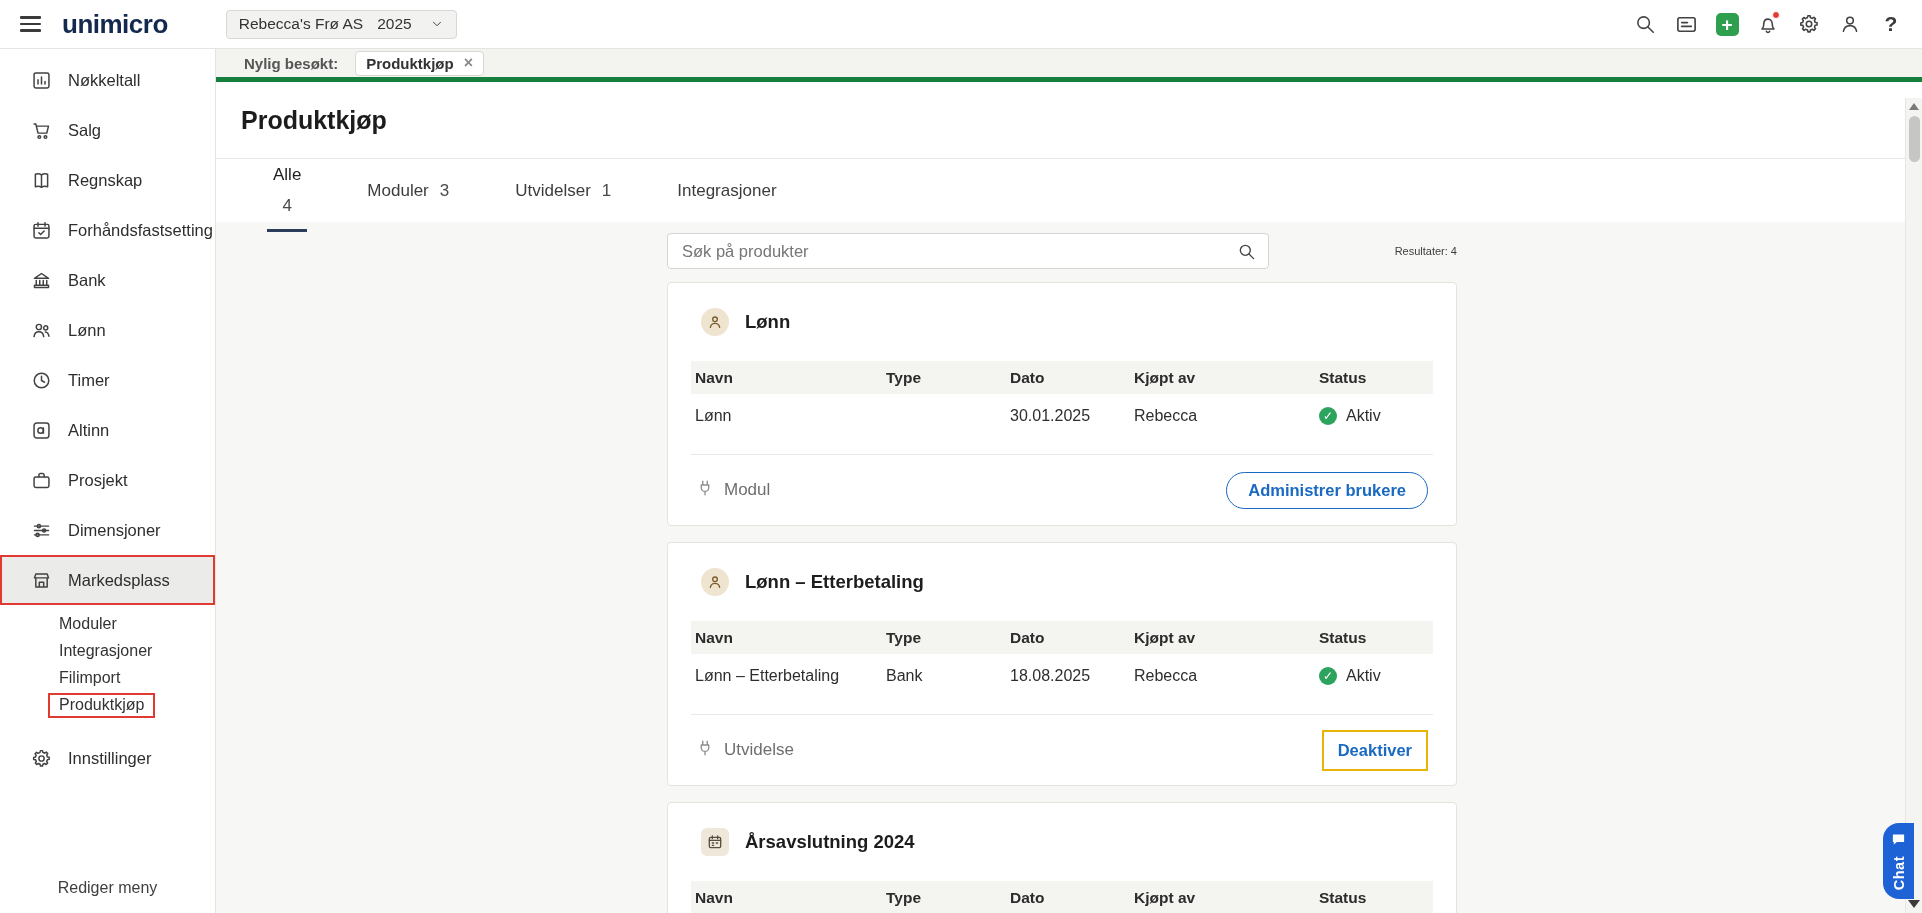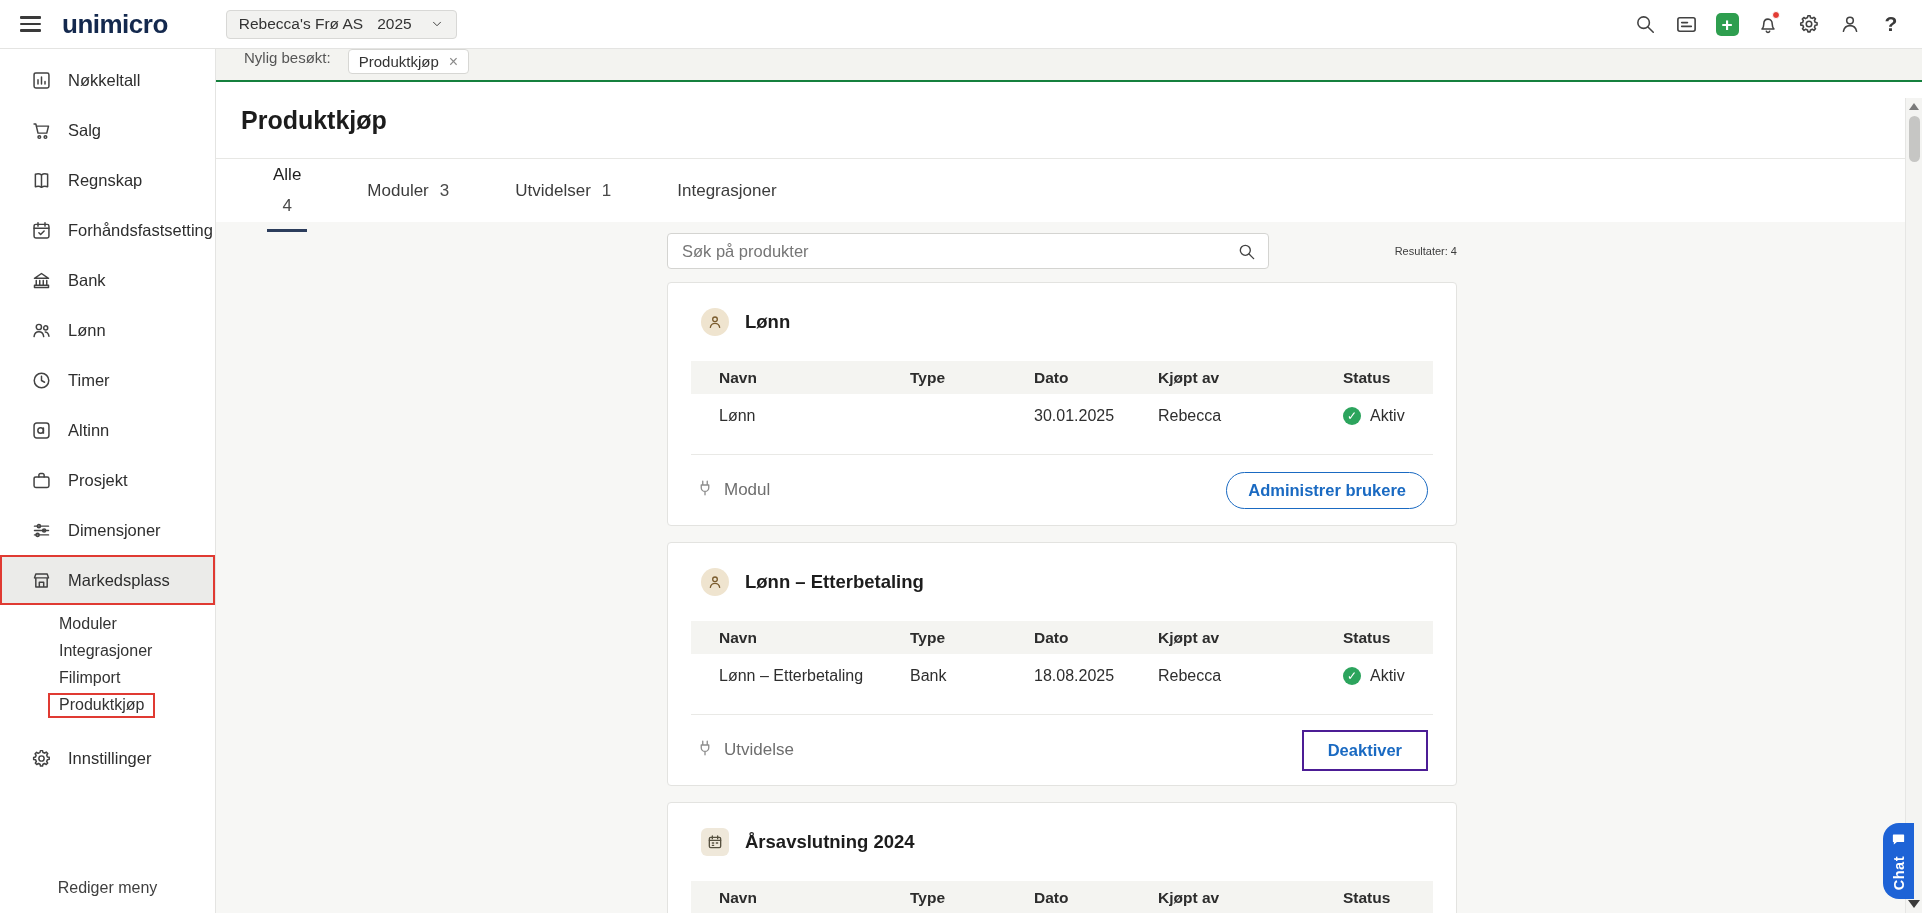--- a/index.html
+++ b/index.html
@@ -35,21 +35,21 @@
   .side-item.active { background:#ebebe9; outline:2px solid #e03a32; outline-offset:-2px; }
   .submenu { padding:6px 0 4px 0; }
   .sub-item { height:27px; display:flex; align-items:center; padding-left:59px; font-size:16px; color:#333; cursor:pointer; }
   .sub-item .sub-lbl { display:inline-block; padding:2px 10px 3px 10px; margin-left:-10px; }
   .sub-item.highlight .sub-lbl { outline:2px solid #e03a32; outline-offset:-1px; }
   .side-item.settings { margin-top:10px; }
   .side-footer { margin-top:auto; padding:14px 0 16px 0; text-align:center; font-size:16px; color:#3f3f3f; cursor:pointer; }
 
   
   .main { flex:1; display:flex; flex-direction:column; min-width:0; background:#f7f7f5; }
-  .recent-strip { height:33px; flex:0 0 33px; background:#f3f3f0; border-bottom:2px solid #15803d; display:flex; align-items:flex-start; padding-left:28px; gap:17px; }
+  .recent-strip { height:33px; flex:0 0 33px; background:#f3f3f0; border-bottom:5px solid #15803d; display:flex; align-items:center; padding-left:28px; gap:17px;font-weight:bold; }
   .recent-label { font-size:15px; color:#555; }
   .chip { background:#fff; border:1px solid #d7d7d4; border-radius:4px; height:25px; display:flex; align-items:center; gap:10px; padding:0 10px; font-size:15px; color:#333; cursor:pointer; }
   .chip .chip-x { color:#8a8a8a; font-size:16px; line-height:1; cursor:pointer; }
 
   .page-head { background:#fff; flex:0 0 auto; }
   .title-block { height:77px; display:flex; align-items:center; padding-left:25px; border-bottom:1px solid #e7e7e4; }
   .page-title { font-size:25px; font-weight:bold; color:#1c1c1c; }
   .tabs-row { height:63px; display:flex; align-items:center; padding-left:51px; background:#fff; }
   .tab { display:flex; align-items:center; gap:11px; padding:16px 6px 13px 6px; margin-right:54px; font-size:17px; color:#3c3c3c; border-bottom:3px solid transparent; cursor:pointer; }
   .tab.active { color:#1d1d1d; border-bottom-color:#2c3d5c;flex-direction:column; }
@@ -66,30 +66,30 @@
 
   .card { background:#fff; border:1px solid #e3e3e0; border-radius:4px; margin-bottom:16px; }
   .card.partial { height:160px; overflow:hidden; margin-bottom:0; }
   .card-head { height:78px; display:flex; align-items:center; gap:16px; padding-left:33px; }
   .card-icon { width:28px; height:28px; background:#efe4cf; border-radius:50%; display:flex; align-items:center; justify-content:center; flex:0 0 28px; }
   .card-icon.square { border-radius:6px; background:#efe8da; }
   .card-title { font-size:18.5px; font-weight:bold; color:#1d1d1d; }
 
   .ptable { margin:0 23px; }
   .trow { display:grid; grid-template-columns:191px 124px 124px 185px 1fr; align-items:center; }
-  .trow > div { padding-left:28px; }
+  .trow > div { padding-left:4px; }
   .thead { background:#f4f4f1; height:33px; font-weight:bold; font-size:15.5px; color:#2c2c2c; }
   .tdata { height:43px; font-size:16px; color:#2e2e2e; }
   .status-cell { display:flex; align-items:center; gap:9px; }
   .status-dot { width:18px; height:18px; background:#2ca45d; border-radius:50%; color:#fff; font-size:12px; display:flex; align-items:center; justify-content:center; flex:0 0 18px; }
 
   .card-footer { margin:17px 23px 0 23px; border-top:1px solid #e9e9e6; height:71px; display:flex; align-items:center; justify-content:space-between; padding:0 5px; }
   .kind { display:flex; align-items:center; gap:10px; font-size:17px; color:#6e6e6e; }
   .btn-outline { font-family:"Liberation Sans", sans-serif; background:#fff; border:1.5px solid #1a6ac2; color:#1a6ac2; border-radius:20px; height:37px; padding:0 21px; font-size:16.5px; font-weight:bold; cursor:pointer; }
-  .red-box { border:2px solid #4c1d95; padding:5px 18px; display:inline-flex; align-items:center; justify-content:center; }
+  .red-box { border:2px solid #eab308; padding:5px 8px; display:inline-flex; align-items:center; justify-content:center; }
   .btn-text { font-family:"Liberation Sans", sans-serif; background:transparent; border:none; color:#1a6ac2; font-size:16.5px; font-weight:bold; cursor:pointer; padding:4px 6px; }
 
   
   .scrollbar { position:absolute; top:49px; right:0; bottom:0; width:17px; background:#f4f4f2; border-left:1px solid #e6e6e4; display:flex; flex-direction:column; align-items:center; z-index:4; }
   .sb-arrow-up { margin-top:5px; width:0; height:0; border-left:5px solid transparent; border-right:5px solid transparent; border-bottom:7px solid #7a7a7a; }
   .sb-thumb { margin-top:6px; width:11px; height:46px; background:#c6c6c4; border-radius:6px; cursor:pointer; }
   .sb-arrow-down { margin-top:auto; margin-bottom:5px; width:0; height:0; border-left:6px solid transparent; border-right:6px solid transparent; border-top:8px solid #3a3a3a; }
 
   
   .chat-tab { position:absolute; right:8px; bottom:14px; width:31px; height:76px; background:#1e63d6; border-radius:16px 0 0 16px; display:flex; flex-direction:column; align-items:center; padding-top:9px; gap:5px; cursor:pointer; z-index:10; }

